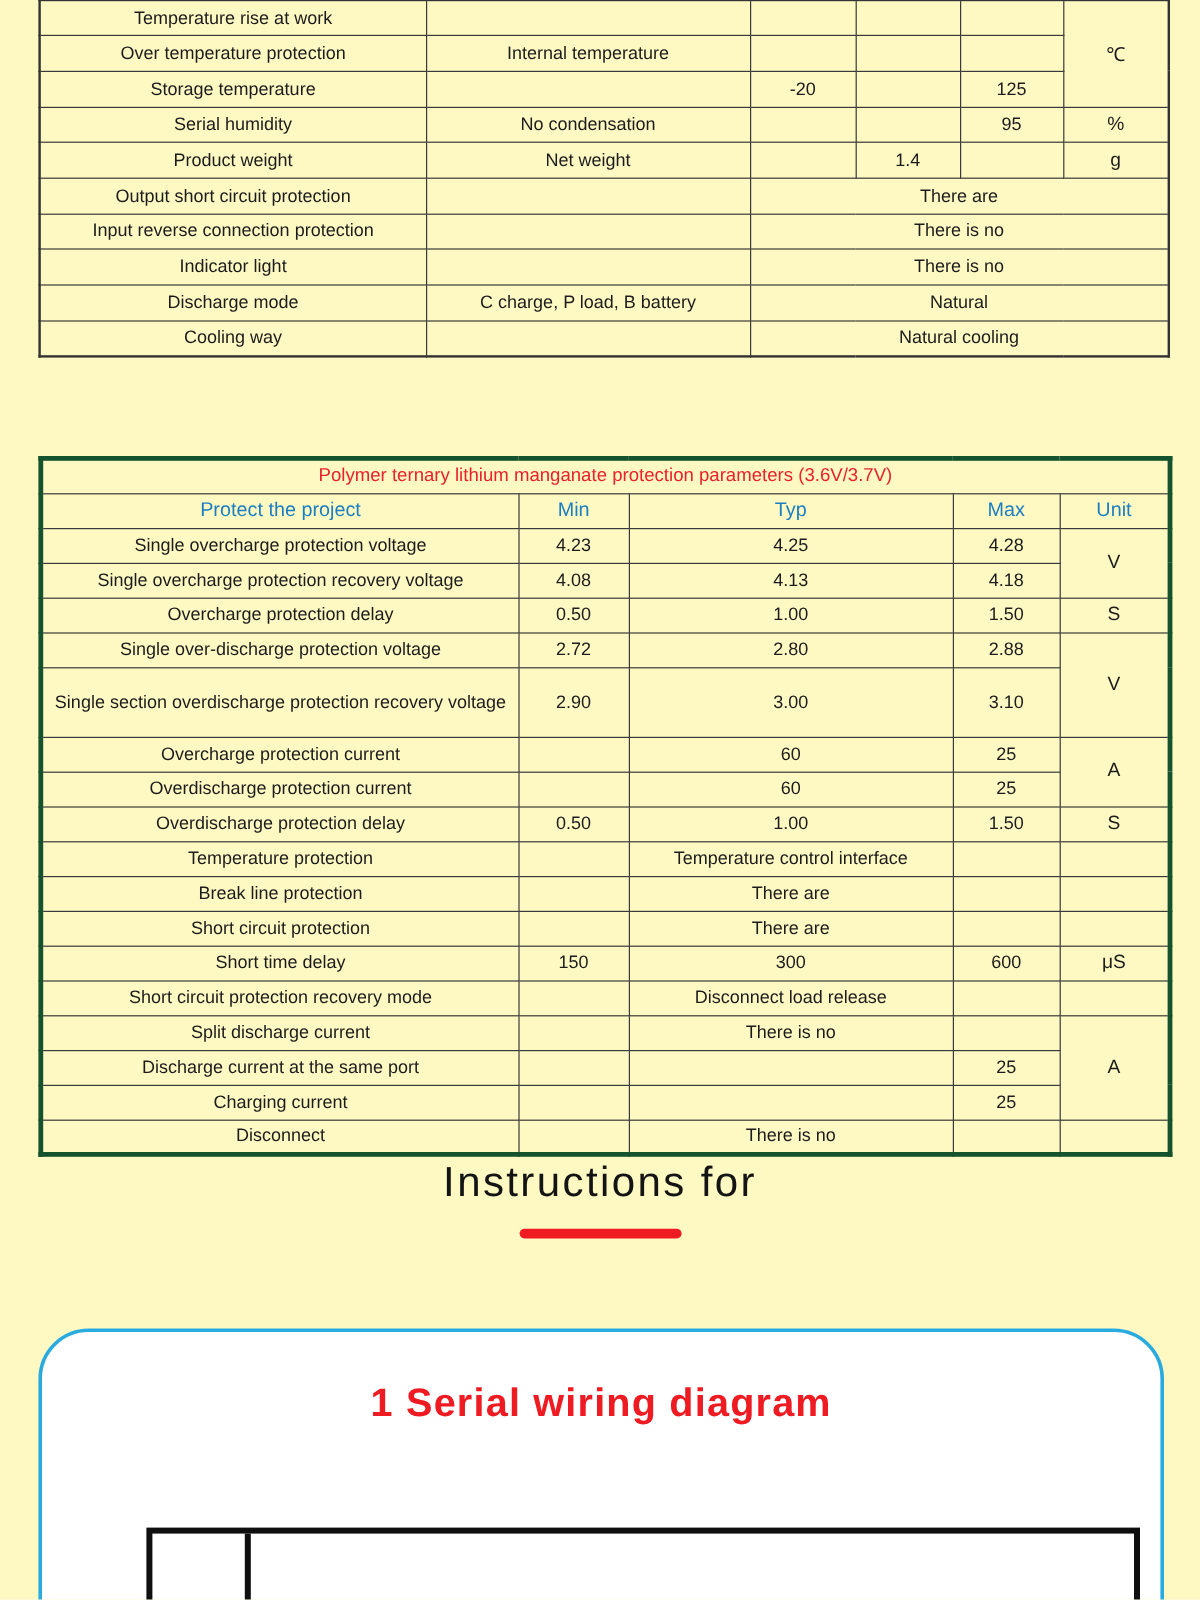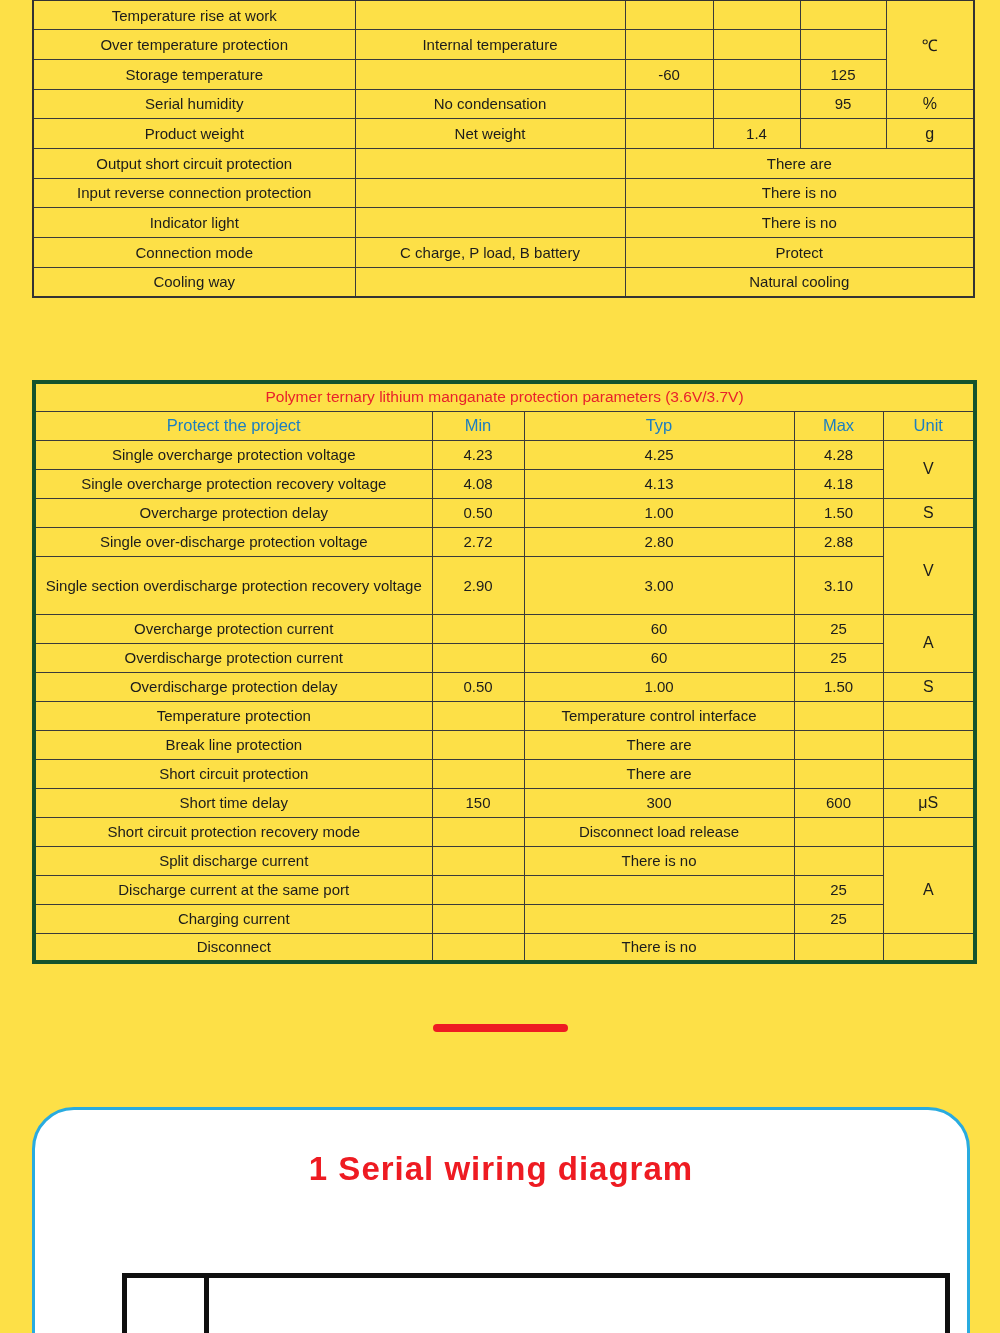--- a/index.html
+++ b/index.html
@@ -1,19 +1,19 @@
 <!DOCTYPE html>
 <html><head>
 <meta charset="utf-8">
 <style>
   * { margin:0; padding:0; box-sizing:border-box; }
   body { background:#fff; font-family:"Liberation Sans", sans-serif; }
   .page {
     position:relative; width:1000px; height:1333px;
-    background:#fde047; overflow:hidden; color:#1c1c1c;
+    background:#fef9c3; overflow:hidden; color:#1c1c1c;
   }
 
   
   table { border-collapse:collapse; table-layout:fixed; position:absolute; }
   td, th { border:1px solid #3a3a3a; text-align:center; vertical-align:middle;
            font-size:15px; font-weight:normal; overflow:hidden; padding:1px 4px; }
   .t1 { left:32px; top:-1px; width:941px; border:2px solid #333; }
   .t1 tr { height:29.7px; }
   .t2 { left:32px; top:380px; width:941px; border:4px solid #14532d; }
   .t2 tr { height:29px; }
@@ -83,21 +83,21 @@
       <tr>
         <td>Over temperature protection</td>
         <td>Internal temperature</td>
         <td></td>
           <td></td>
           <td></td>
       </tr>
       <tr>
         <td>Storage temperature</td>
         <td></td>
-        <td>-60</td>
+        <td>-20</td>
         <td></td>
         <td>125</td>
       </tr>
       <tr>
         <td>Serial humidity</td>
         <td>No condensation</td>
         <td></td>
           <td></td>
         <td>95</td>
         <td class="unit-cell">%</td>
@@ -119,23 +119,23 @@
         <td>Input reverse connection protection</td>
         <td></td>
         <td colspan="4">There is no</td>
       </tr>
       <tr>
         <td>Indicator light</td>
         <td></td>
         <td colspan="4">There is no</td>
       </tr>
       <tr>
-        <td>Connection mode</td>
+        <td>Discharge mode</td>
         <td>C charge, P load, B battery</td>
-        <td colspan="4">Protect</td>
+        <td colspan="4">Natural</td>
       </tr>
       <tr>
         <td>Cooling way</td>
         <td></td>
         <td colspan="4">Natural cooling</td>
       </tr>
     </tbody>
   </table>
 
 
@@ -268,20 +268,21 @@
       <tr>
         <td>Disconnect</td>
         <td></td>
         <td>There is no</td>
         <td></td>
         <td></td>
       </tr>
     </tbody>
   </table>
 
+  <div class="instructions-heading">Instructions for</div>
   <div class="red-underline"></div>
 
 
   <div class="diagram-box">
     <div class="diagram-title">1 Serial wiring diagram</div>
     <div class="schematic">
       <div class="schematic-divider"></div>
 
     </div>
   </div>

